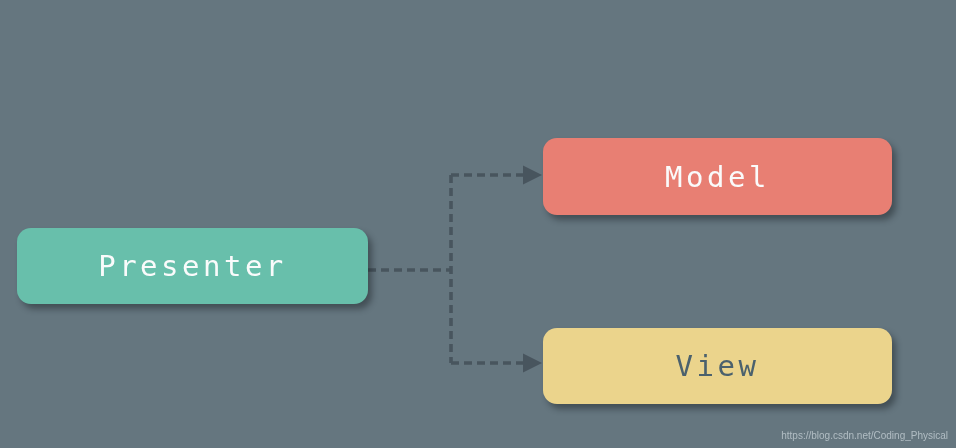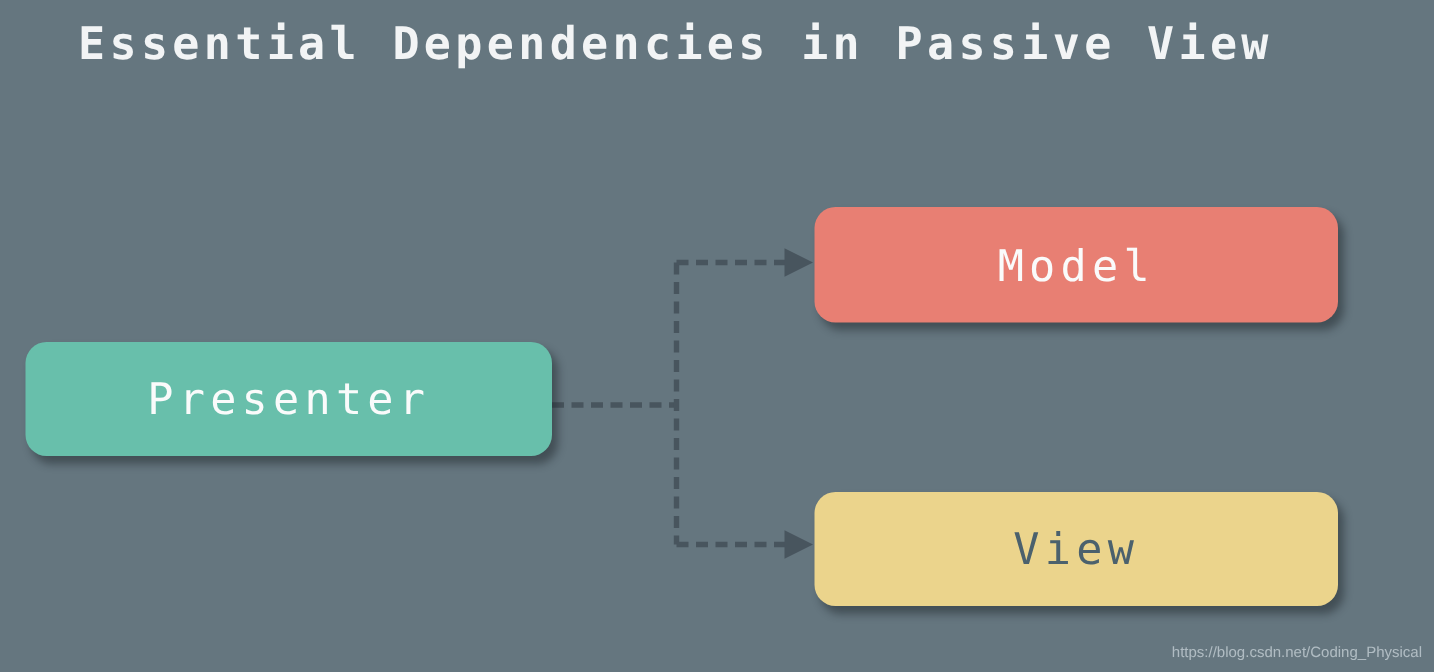--- a/index.html
+++ b/index.html
@@ -84,21 +84,20 @@
     font-size: 10px;
     color: var(--watermark-text);
     opacity: 0.85;
   }
 </style>
 </head>
 <body>
 
 <div class="canvas">
 
-  <div class="page-title">Essential Dependencies in Passive View</div>
 
   <svg class="connector-svg" viewBox="0 0 956 448" aria-hidden="true">
     <path class="conn" d="M368 270 H451"></path>
     <path class="conn" d="M451 175 V363"></path>
     <path class="conn" d="M451 175 H525"></path>
     <path class="conn" d="M451 363 H525"></path>
     <polygon class="arrowhead" points="523,165.5 542,175 523,184.5"></polygon>
     <polygon class="arrowhead" points="523,353.5 542,363 523,372.5"></polygon>
   </svg>
 

